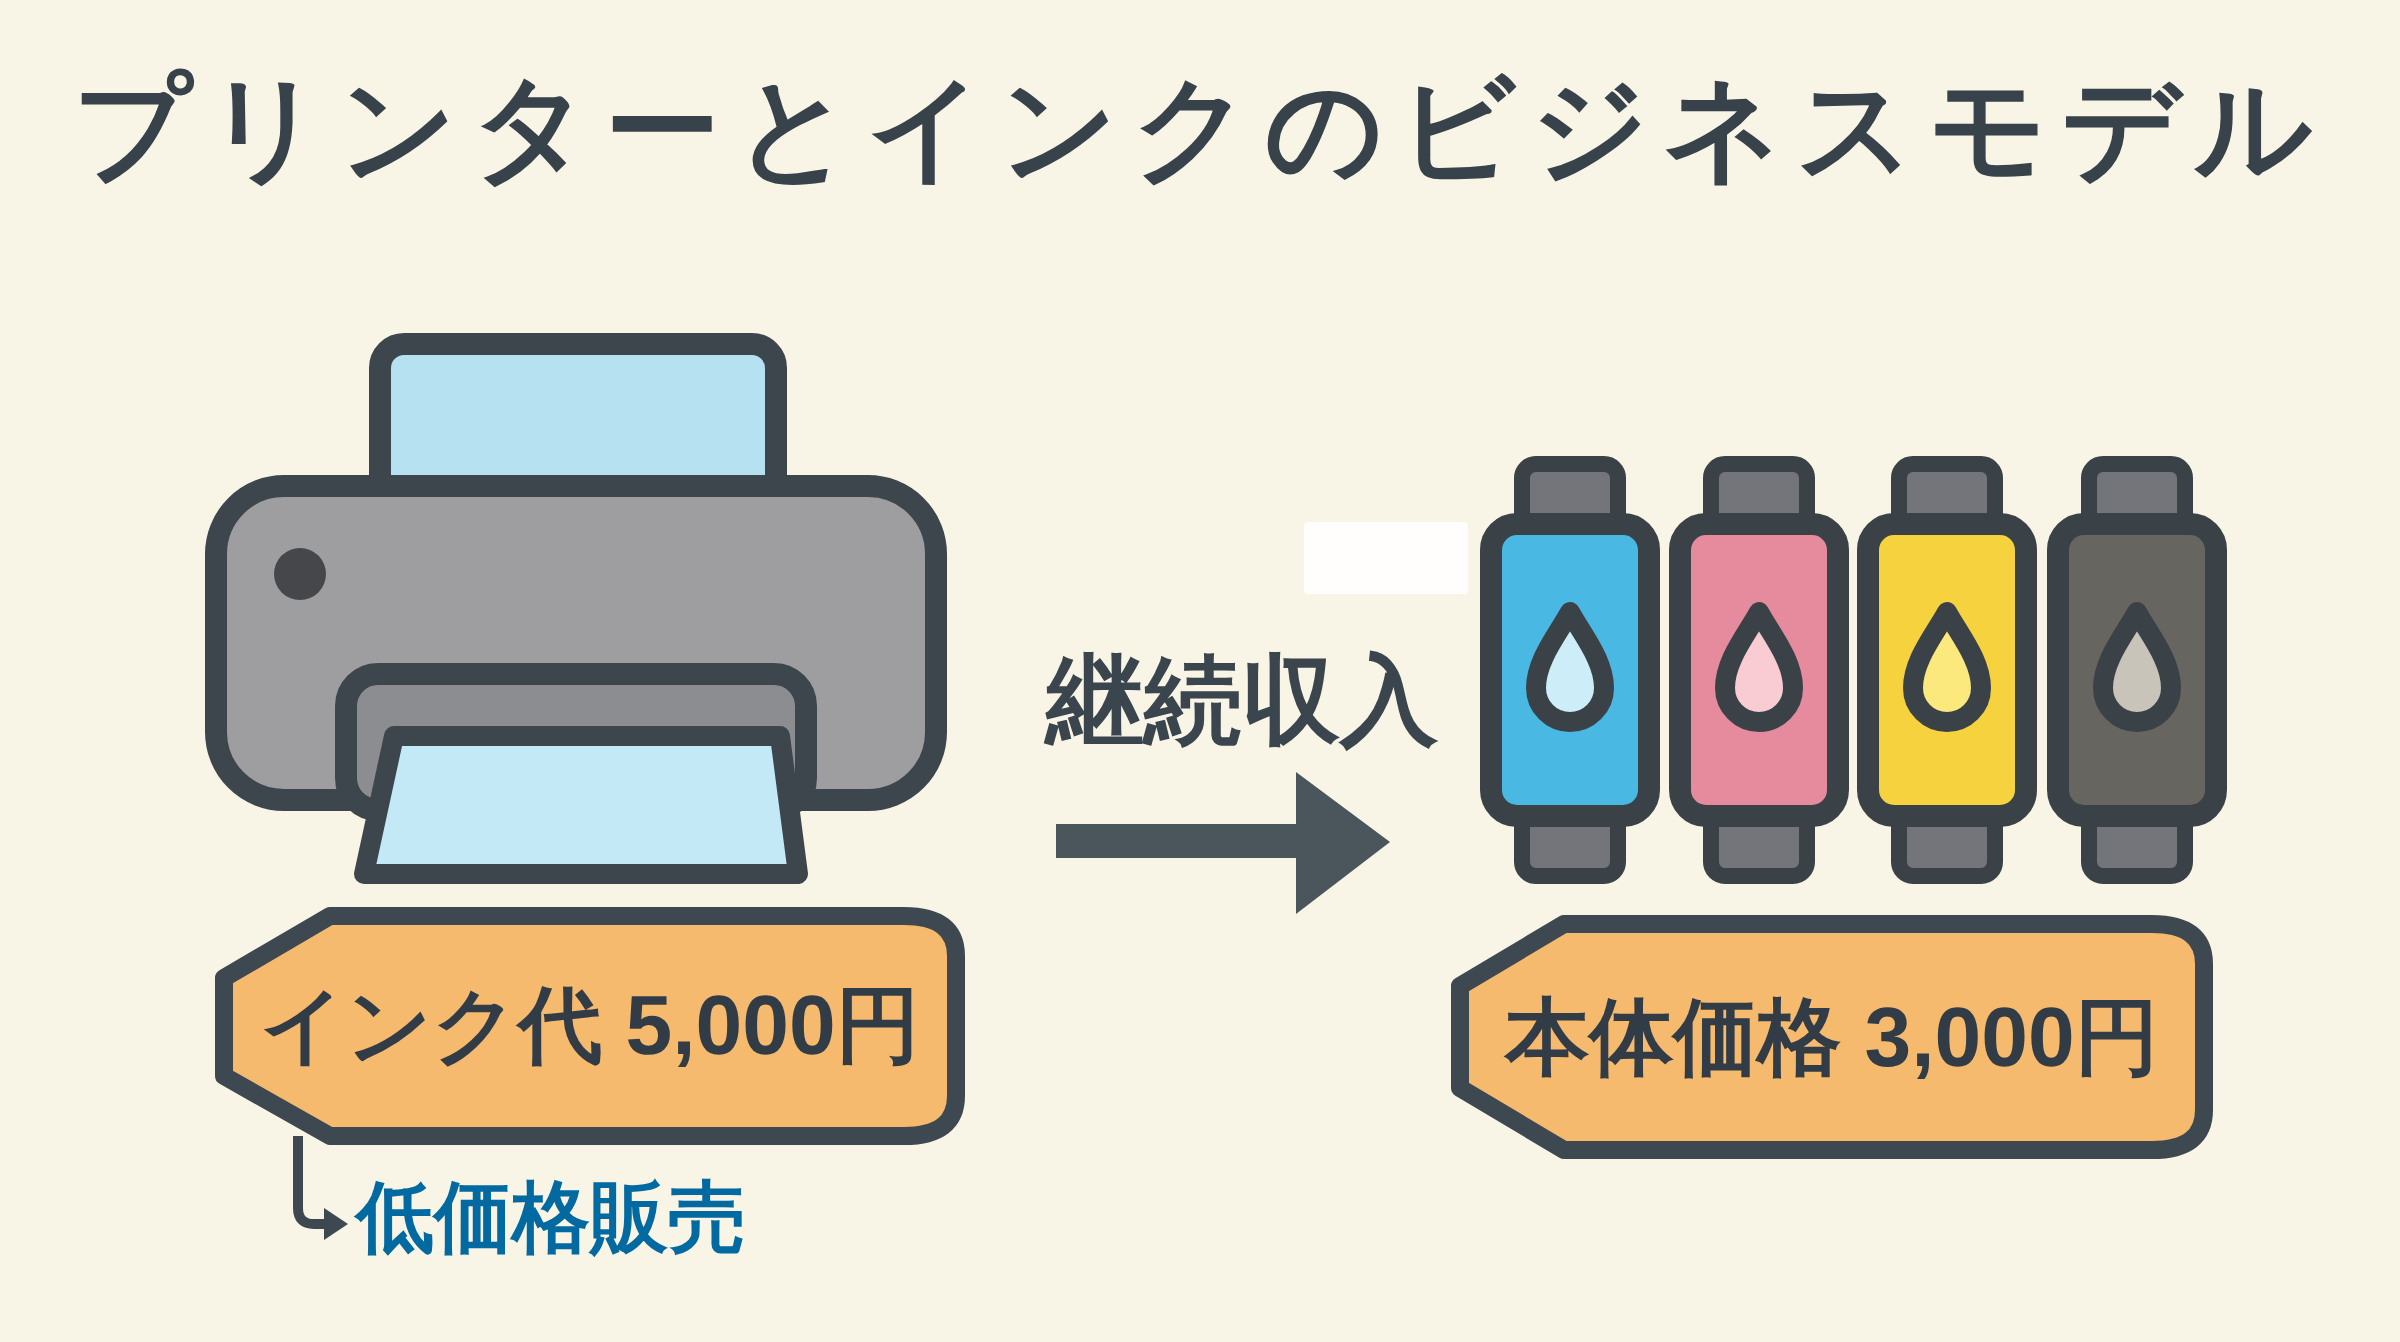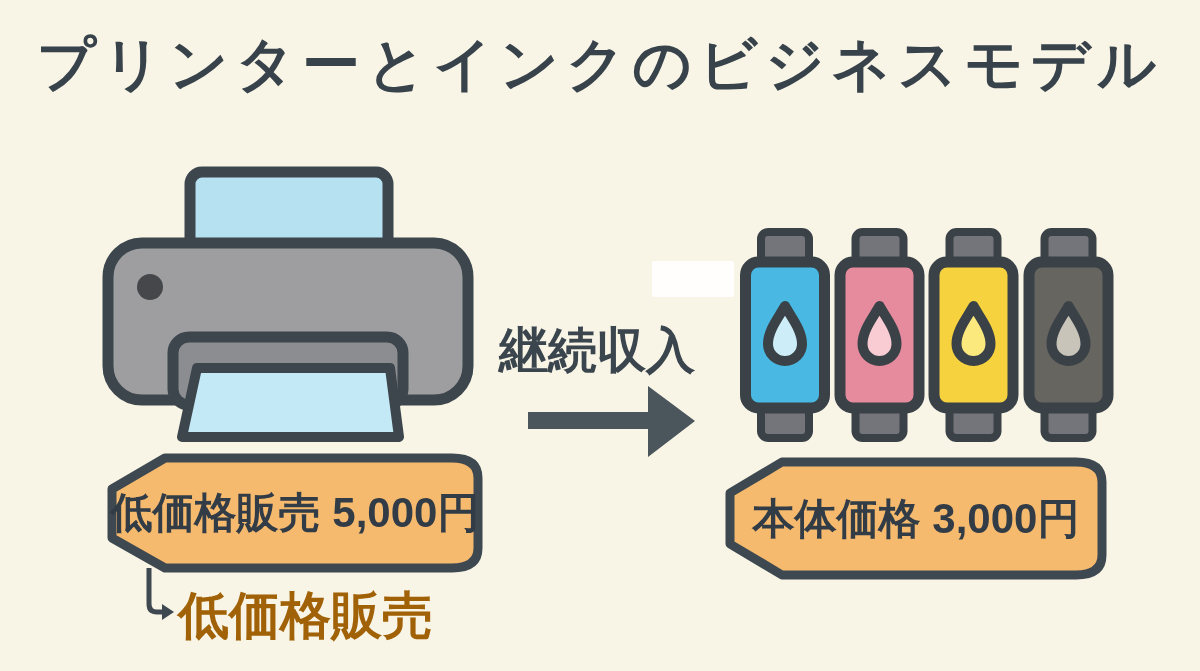--- a/index.html
+++ b/index.html
@@ -4,22 +4,22 @@
 <style>
   html,body{margin:0;padding:0;}
   body{background:#f8f5e6;font-family:"Liberation Sans","DejaVu Sans",sans-serif;}
   .stage{position:relative;width:1200px;height:671px;background:#f8f5e6;overflow:hidden;}
   .txt{position:absolute;color:#343e48;font-weight:800;white-space:nowrap;}
   .title{top:26px;left:0;width:1200px;text-align:center;font-size:58px;font-weight:900;
          letter-spacing:7px;color:#37424b;}
   .tag-label{display:flex;align-items:center;justify-content:center;font-size:42px;color:#323c46;}
   .left-tag-label{left:112px;top:458px;width:366px;height:110px;}
   .right-tag-label{left:730px;top:462px;width:372px;height:113px;}
-  .flow-label{left:499px;top:318px;width:220px;text-align:left;font-size:49px;color:#3b454e;}
-  .note-label{left:178px;top:582px;font-size:51px;color:#a16207;}
+  .flow-label{left:499px;top:318px;width:220px;text-align:right;font-size:49px;color:#3b454e;}
+  .note-label{left:178px;top:582px;font-size:39px;color:#0369a1;}
   svg{position:absolute;left:0;top:0;}
   .white-patch{position:absolute;left:652px;top:261px;width:82px;height:36px;
                background:#ffffff;opacity:0.88;border-radius:2px;}
 </style>
 </head>
 <body>
 
 <div class="stage">
 
   <div class="txt title">プリンターとインクのビジネスモデル</div>
@@ -69,21 +69,21 @@
       <rect x="1044.5" y="400" width="48" height="38" rx="7" stroke="#3a4247" stroke-width="8" fill="#74757a"></rect>
       <rect x="1029" y="262" width="79" height="146" rx="13" stroke="#3a4247" stroke-width="11" fill="#676560"></rect>
       <path transform="translate(1068.5,336)" d="M0,-30 C6,-19 17,-6 17,8 A17,17 0 1 1 -17,8 C-17,-6 -6,-19 0,-30 Z" stroke="#3a4247" stroke-width="10" stroke-linejoin="round" fill="#c9c4ba"></path>
     </g>
 
     <path d="M782,462 L1076,462 Q1102,462 1102,482 L1102,555 Q1102,575 1076,575 L782,575 L730,544 L730,493 Z" stroke="#3e4850" stroke-width="9" stroke-linejoin="round" fill="#f6ba6e"></path>
   </svg>
 
   <div class="white-patch"></div>
 
-  <div class="txt tag-label left-tag-label">低価格販売 5,000円</div>
+  <div class="txt tag-label left-tag-label">インク代 5,000円</div>
 
   <div class="txt note-label">低価格販売</div>
 
   <div class="txt flow-label">継続収入</div>
 
   <div class="txt tag-label right-tag-label">本体価格 3,000円</div>
 
 </div>
 
 </body></html>

